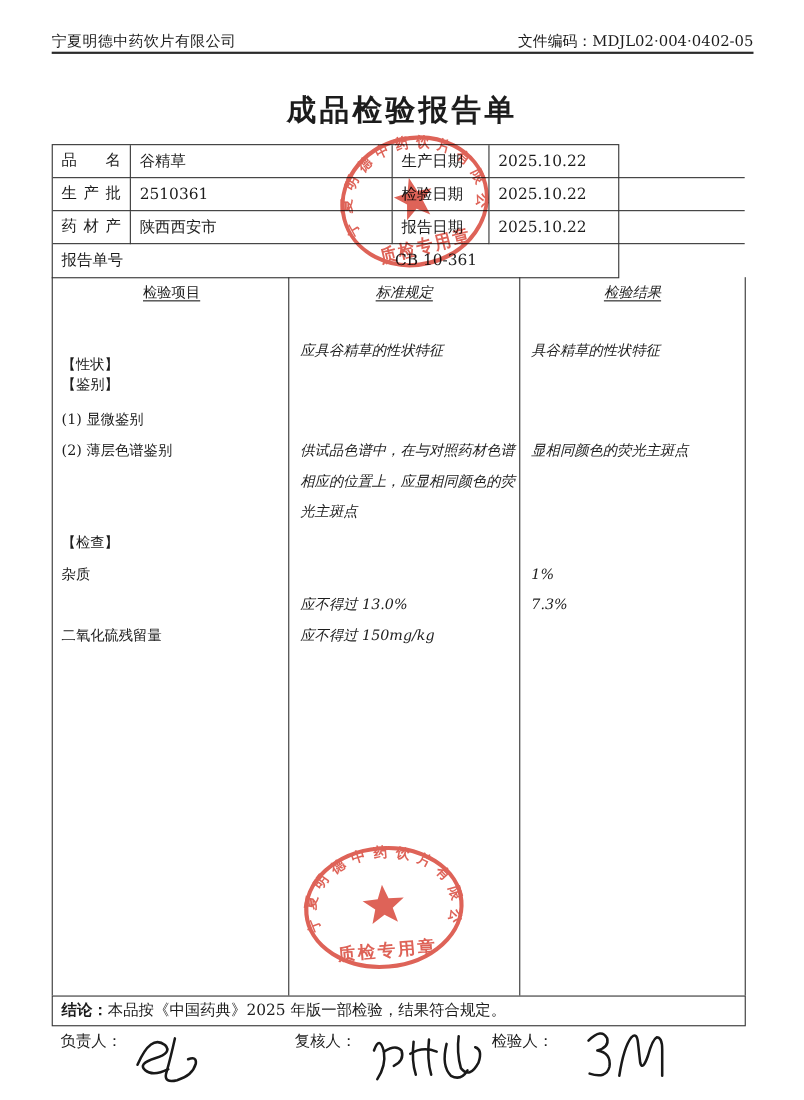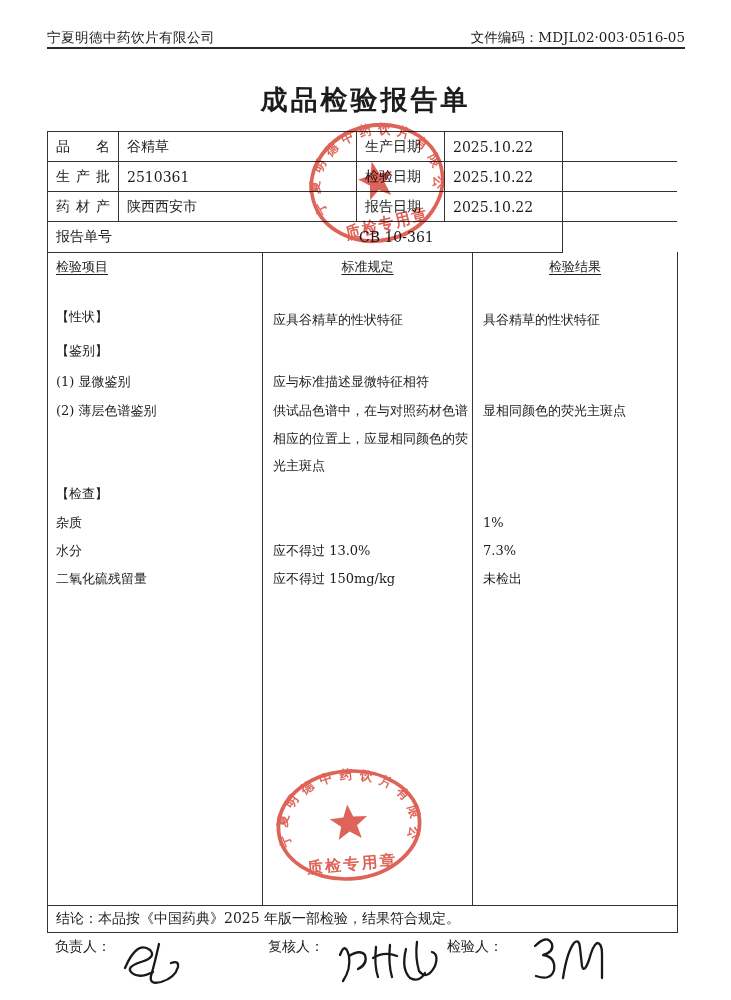--- a/index.html
+++ b/index.html
@@ -31,46 +31,46 @@
   .info-table .full .rno{position:absolute;left:311px;top:0;line-height:30px;}
   
   .mid{
     position:absolute;left:47px;top:252px;width:631px;height:653px;box-sizing:border-box;
     border-left:1px solid #333;border-right:1px solid #333;
     display:grid;grid-template-columns:215px 210px 204px;font-size:13px;
   }
   .mid .col{position:relative;border-right:1px solid #333;box-sizing:border-box;}
   .mid .col.last{border-right:none;}
   .mid .ln{position:absolute;left:8px;right:6px;line-height:16px;white-space:nowrap;}
-  .mid .col2 .ln,.mid .col3 .ln{left:10px;}
-  .mid .hd{text-decoration:underline;text-underline-offset:3px;}
+  .mid .col2 .ln,.mid .col3 .ln{left:10px;font-style:italic;}
+  .mid .hd{text-decoration:underline;text-underline-offset:3px;text-align:center;}
   .mid .ctr{text-align:center;white-space:nowrap;}
   
   .concl{
     position:absolute;left:47px;top:905px;width:631px;height:28px;box-sizing:border-box;
     border:1px solid #333;display:flex;align-items:center;padding:0 8px;font-size:14px;
   }
-  .concl .lbl{font-weight:normal;}
+  .concl .lbl{font-weight:bold;}
   
   .sig-row{position:absolute;left:47px;top:936px;width:631px;height:60px;font-size:14px;}
   .sig-label{position:absolute;top:2px;}
   .sig-svg{position:absolute;}
   .sig-svg path{fill:none;stroke:#191919;stroke-width:2.3;stroke-linecap:round;stroke-linejoin:round;}
   
   .stamp{position:absolute;mix-blend-mode:multiply;opacity:.85;}
   .stamp-top{left:306px;top:120px;transform:rotate(-14deg);}
   .stamp-bottom{left:273px;top:766px;transform:rotate(-5deg);}
 </style>
 </head>
 <body>
 
 <div class="page">
 
   <div class="hdr-left">宁夏明德中药饮片有限公司</div>
-  <div class="hdr-right"><span>文件编码：</span><span>MDJL02·003·0516-05</span></div>
+  <div class="hdr-right"><span>文件编码：</span><span>MDJL02·004·0402-05</span></div>
   <div class="hdr-rule"></div>
 
   <div class="title">成品检验报告单</div>
 
   <div class="info-table">
     <div class="c jl">品　名</div>
     <div class="c">谷精草</div>
     <div class="c">生产日期</div>
     <div class="c last">2025.10.22</div>
 
@@ -86,46 +86,43 @@
 
     <div class="full">
       <span>报告单号</span>
       <span class="rno">CB 10-361</span>
     </div>
   </div>
 
   <div class="mid">
     <div class="col col1">
       <span class="ln hd" style="top:7px">检验项目</span>
-      <span class="ln" style="top:57px">【性状】</span>
+      <span class="ln" style="top:72px">【性状】</span>
       <span class="ln" style="top:91px">【鉴别】</span>
       <span class="ln" style="top:122px">(1) 显微鉴别</span>
       <span class="ln" style="top:151px">(2) 薄层色谱鉴别</span>
       <span class="ln" style="top:234px">【检查】</span>
       <span class="ln" style="top:263px">杂质</span>
-      <span class="ln" style="top:291px">水分</span>
       <span class="ln" style="top:319px">二氧化硫残留量</span>
     </div>
     <div class="col col2">
       <span class="ln hd ctr" style="left:0;right:0;top:7px">标准规定</span>
       <span class="ln" style="top:60px">应具谷精草的性状特征</span>
-      <span class="ln" style="top:122px">应与标准描述显微特征相符</span>
       <span class="ln" style="top:179px">相应的位置上，应显相同颜色的荧</span>
       <span class="ln" style="top:151px">供试品色谱中，在与对照药材色谱</span>
       <span class="ln" style="top:206px">光主斑点</span>
       <span class="ln" style="top:291px">应不得过 13.0%</span>
       <span class="ln" style="top:319px">应不得过 150mg/kg</span>
     </div>
     <div class="col col3 last">
       <span class="ln hd ctr" style="left:0;right:0;top:7px">检验结果</span>
       <span class="ln" style="top:60px">具谷精草的性状特征</span>
       <span class="ln" style="top:151px">显相同颜色的荧光主斑点</span>
       <span class="ln" style="top:263px">1%</span>
       <span class="ln" style="top:291px">7.3%</span>
-      <span class="ln" style="top:319px">未检出</span>
     </div>
   </div>
 
   <div class="concl">
     <span class="lbl">结论：</span>
     <span>本品按《中国药典》2025 年版一部检验，结果符合规定。</span>
   </div>
 
   <div class="sig-row">
     <span class="sig-label" style="left:8px">负责人：</span>

